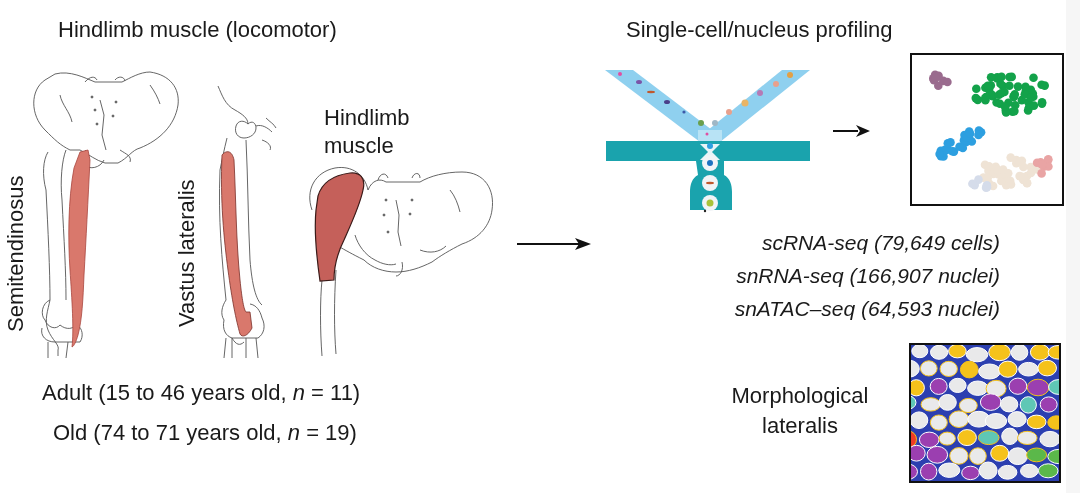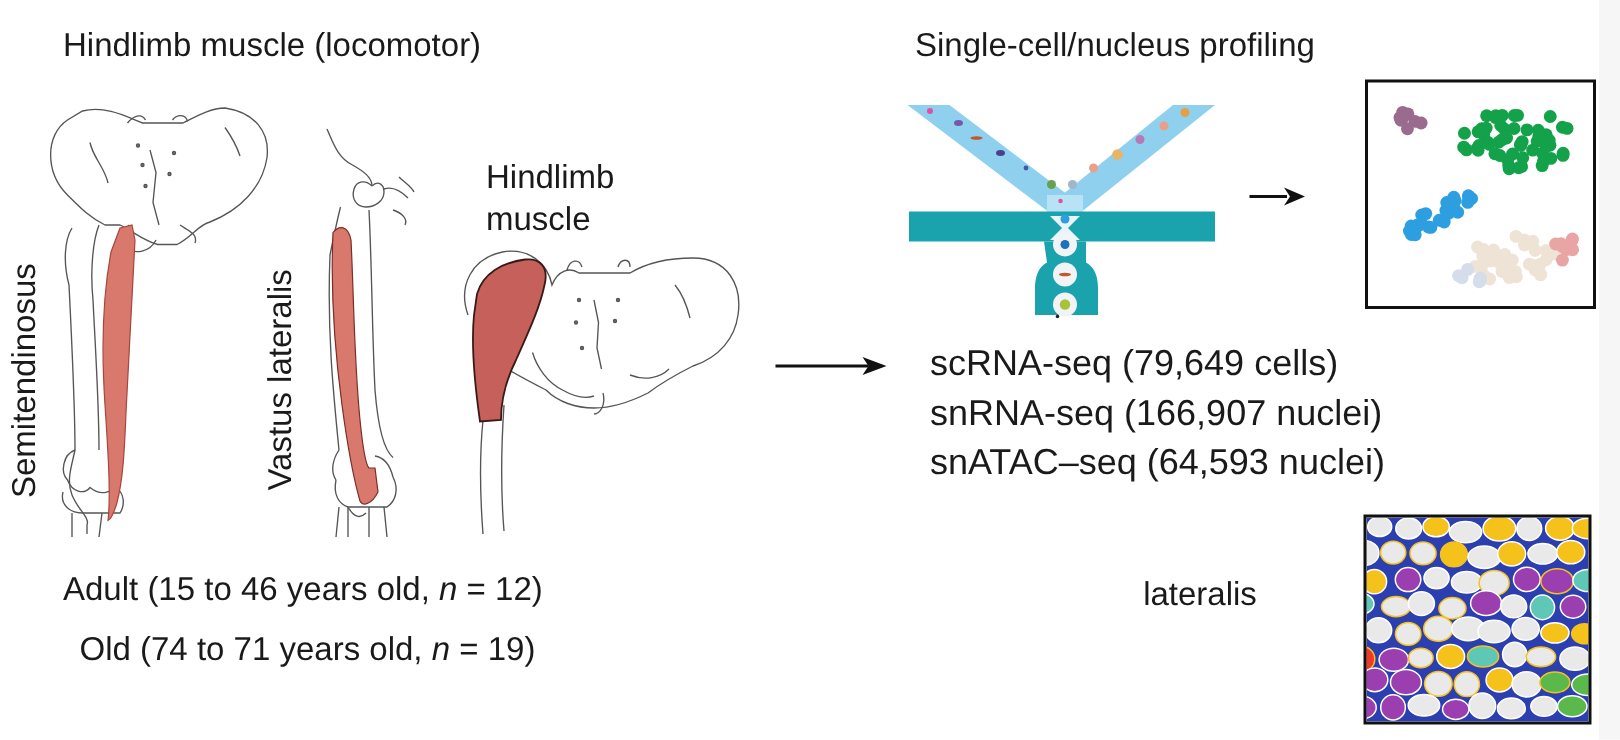--- a/index.html
+++ b/index.html
@@ -1,22 +1,22 @@
 <!DOCTYPE html>
 <html><head>
   <meta charset="utf-8">
   <style>
     html, body { margin: 0; padding: 0; background: #ffffff; }
     body { width: 1080px; height: 493px; position: relative; overflow: hidden;
            font-family: "Liberation Sans", sans-serif; color: #1a1a1a; }
     .abs { position: absolute; }
-    .title { font-size: 22px; white-space: nowrap; }
+    .title { font-size: 22px; white-space: nowrap; margin-left: 16px; }
     .label { font-size: 22px; white-space: nowrap; line-height: 30px; }
     .vlabel { font-size: 22px; white-space: nowrap; transform-origin: left top; transform: rotate(-90deg); }
-    .center-lines { text-align: left; font-size: 24px; line-height: 33px; white-space: nowrap; }
+    .center-lines { text-align: right; font-size: 21px; line-height: 33px; white-space: nowrap; font-style: italic; }
     .right-edge { position: absolute; left: 1066px; top: 0; width: 14px; height: 493px; background: #f6f6f6; }
     svg { position: absolute; overflow: visible; }
   </style>
 </head>
 <body>
 
 <div class="abs title" style="left:42px; top:17px;">Hindlimb muscle (locomotor)</div>
 
 <svg style="left:0; top:0;" width="540" height="493">
   <g fill="none" stroke="#555" stroke-width="0.9">
@@ -80,21 +80,21 @@
     <path d="M355,235 C358,245 365,255 375,260 C382,264 390,266 396,264"></path>
     <path d="M402,262 C404,270 400,276 396,276"></path>
     <path d="M420,250 C430,254 440,252 446,246"></path>
     <path d="M322,280 C320,300 320,330 322,356"></path>
     <path d="M336,270 C334,300 334,330 336,354"></path>
     <path d="M322,280 C318,276 320,268 326,266"></path>
   </g>
   <path d="M318,196 C322,182 335,175 350,173 C360,172 366,178 363,190 C360,205 352,222 344,240 C338,252 334,266 334,280 L320,281 C317,260 314,230 316,210 Z" fill="#c5605a" stroke="#3a1a18" stroke-width="1.2"></path>
 </svg>
 
-<div class="abs label" style="left:42px; top:378px;"><span>Adult (15 to 46 years old, </span><i>n</i><span> = 12)</span></div>
+<div class="abs label" style="left:42px; top:378px;"><span>Adult (15 to 46 years old, </span><i>n</i><span> = 11)</span></div>
 <div class="abs label" style="left:53px; top:418px;"><span>Old (74 to 71 years old, </span><i>n</i><span> = 19)</span></div>
 
 <svg style="left:515px; top:236px;" width="80" height="16">
   <line x1="2" y1="8" x2="64" y2="8" stroke="#111" stroke-width="2"></line>
   <polygon points="60,2 76,8 60,14 64,8" fill="#111"></polygon>
 </svg>
 
 <div class="abs title" style="left:610px; top:17px;text-align:right;">Single-cell/nucleus profiling</div>
 
 <svg style="left:600px; top:60px;" width="220" height="150">
@@ -281,20 +281,21 @@
     <circle cx="77.0" cy="134.2" r="4.3" fill="#d5dcea"></circle>
   </svg>
 
 <div class="abs center-lines" style="left:620px; top:226px; width:380px;">
   <div>scRNA-seq (79,649 cells)</div>
   <div>snRNA-seq (166,907 nuclei)</div>
   <div>snATAC–seq (64,593 nuclei)</div>
 </div>
 
 <div class="abs" style="left:700px; top:381px; width:200px; text-align:center; font-size:22px; line-height:30px;">
+  <div>Morphological</div>
   <div>lateralis</div>
 </div>
 
 <svg id="histology" style="left:909px; top:343px;" width="152" height="140">
   <defs>
       <clipPath id="histo-clip">
         <rect x="2" y="2" width="148" height="136"></rect>
       </clipPath>
     </defs>
   <g id="histo-cells" clip-path="url(#histo-clip)">

